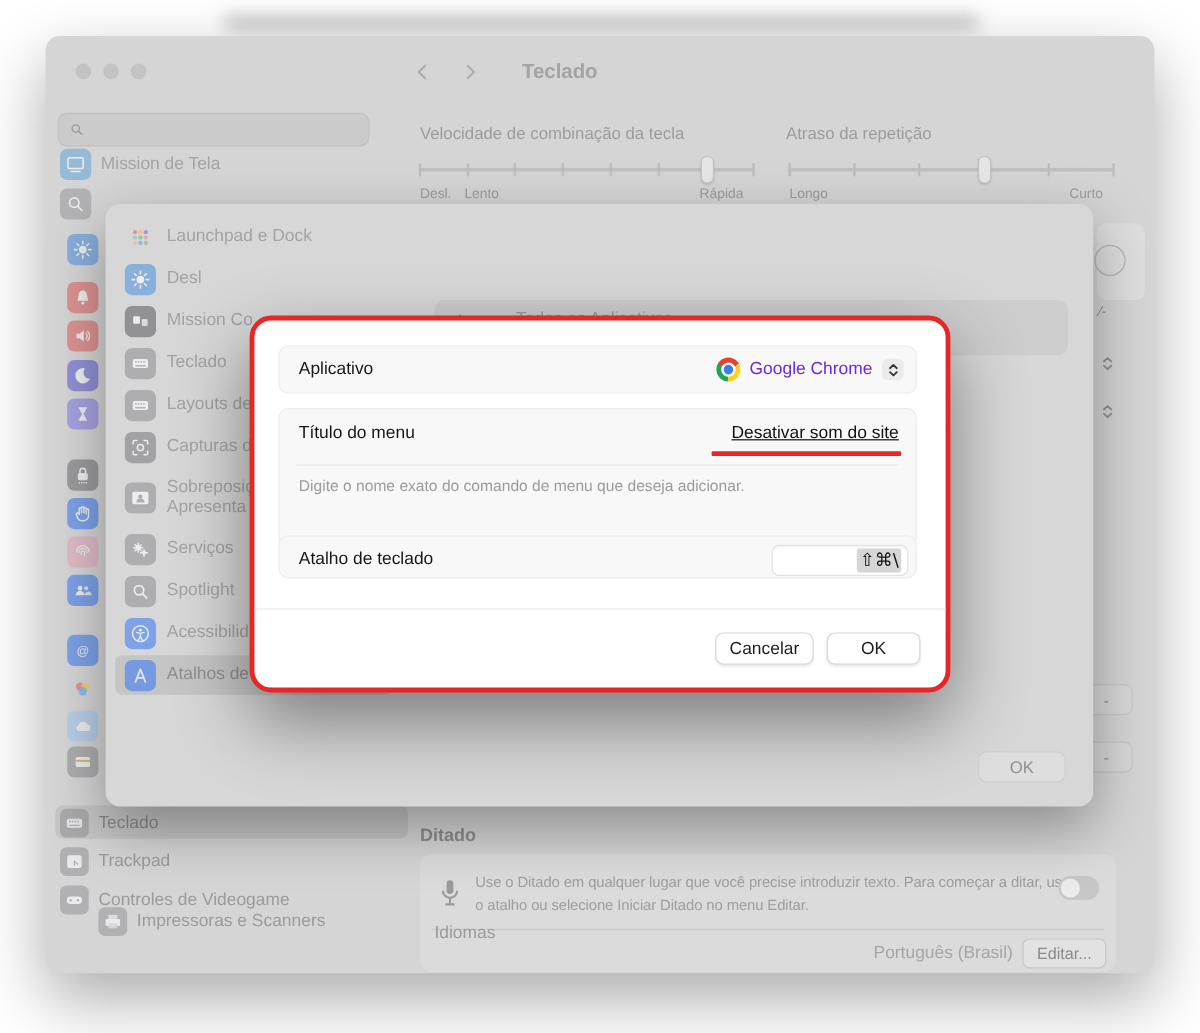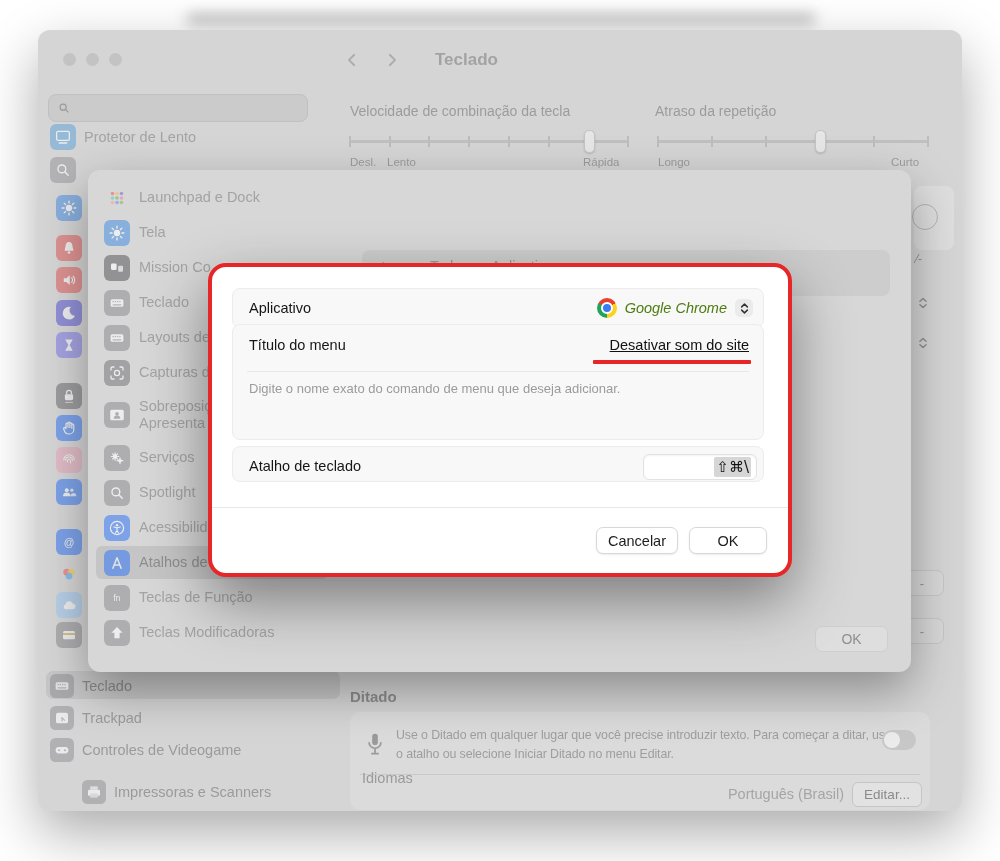--- a/index.html
+++ b/index.html
@@ -71,21 +71,21 @@
   .sw-allapps .txt{position:absolute;left:68px;top:8px;font-size:14.5px;font-weight:500;color:#979797;}
   .sw-ok{position:absolute;left:727px;top:456px;width:73px;height:26px;background:#dedede;border:1px solid #cfcfcf;border-radius:7px;font-size:14px;color:#8f8f8f;display:flex;align-items:center;justify-content:center;}
 
   
   .dialog{position:absolute;left:208px;top:263px;width:584px;height:314px;background:#fff;border:4px solid #e62627;border-radius:18px;box-shadow:0 24px 60px rgba(0,0,0,.42);}
   .dlg-row{position:absolute;left:20px;width:532px;background:#f8f8f8;border:1px solid #ececec;border-radius:8px;}
   .dlg-label{position:absolute;left:16px;font-size:14.5px;color:#161616;}
   .chrome{width:20px;height:20px;border-radius:50%;background:conic-gradient(from -60deg,#e8402f 0 120deg,#ffd01c 0 240deg,#1ea55b 0 360deg);position:relative;flex:0 0 20px;}
   .chrome::after{content:"";position:absolute;inset:4px;background:#3a7df0;border:2px solid #fff;border-radius:50%;}
   .app-select{position:absolute;right:10px;top:0;height:100%;display:flex;align-items:center;gap:8px;}
-  .app-select .name{font-size:14.5px;color:#4d7c0f;font-style:italic;}
+  .app-select .name{font-size:14.5px;color:#6d28d9;}
   .stepper{width:18px;height:18px;background:#ebebeb;border-radius:5px;display:flex;align-items:center;justify-content:center;color:#333;}
   .menu-value{position:absolute;right:14px;top:12px;font-size:14.5px;color:#111;text-decoration:underline;}
   .red-underline{position:absolute;right:12px;top:35px;width:158px;height:4px;background:#e62627;border-radius:1px;}
   .row-div{position:absolute;left:14px;right:14px;top:46px;height:1px;background:#e7e7e7;}
   .dlg-hint{position:absolute;left:16px;top:56px;font-size:13px;color:#9b9b9b;text-align:right;}
   .sc-field{position:absolute;right:6px;top:7px;width:114px;height:26px;background:#fff;border:1px solid #e2e2e2;border-radius:6px;box-shadow:inset 0 1px 2px rgba(0,0,0,.05);display:flex;align-items:center;justify-content:flex-end;padding:0 5px;}
   .sc-sel{background:#d6d6d6;font-size:15px;color:#111;padding:1px 2px;border-radius:2px;font-family:"DejaVu Sans",sans-serif;}
   .dlg-div{position:absolute;left:0;width:576px;top:240px;height:1px;background:#e8e8e8;}
   .dlg-btn{position:absolute;top:260px;height:27px;background:#fff;border:1px solid #d8d8d8;border-radius:7px;box-shadow:0 1px 2px rgba(0,0,0,.08);font-size:14.5px;color:#1d1d1f;display:flex;align-items:center;justify-content:center;}
 </style>
@@ -113,21 +113,21 @@
 
     <div>
 
     <div class="side-row" style="top: 94px;">
           <span class="app-icon" style="background: rgb(99, 165, 216);">
             <svg viewBox="0 0 24 24">
               <rect x="3.5" y="4.5" width="17" height="12" rx="2" fill="none" stroke="#fff" stroke-width="1.7"></rect>
               <path d="M7 20h10" stroke="#fff" stroke-width="1.7" stroke-linecap="round"></path>
             </svg>
           </span>
-          <span class="label">Protetor de Lento</span>
+          <span class="label">Mission de Tela</span>
         </div>
         <div class="side-row" style="top: 127px;">
           <span class="app-icon" style="background: rgb(152, 152, 157);">
             <svg viewBox="0 0 24 24">
               <circle cx="10.5" cy="10.5" r="5.2" fill="none" stroke="#fff" stroke-width="1.9"></circle>
               <path d="M14.5 14.5 19 19" stroke="#fff" stroke-width="1.9" stroke-linecap="round"></path>
             </svg>
           </span>
           <span class="label"></span>
         </div>
@@ -282,21 +282,21 @@
         <div class="side-row" style="top: 707px;">
           <span class="app-icon" style="background: rgb(142, 142, 147);">
             <svg viewBox="0 0 24 24">
               <rect x="3.5" y="8" width="17" height="8.5" rx="4.2" fill="#fff"></rect>
               <circle cx="8" cy="12.2" r="1.3" fill="#8e8e93"></circle>
               <circle cx="16" cy="12.2" r="1.3" fill="#8e8e93"></circle>
             </svg>
           </span>
           <span class="label">Controles de Videogame</span>
         </div>
-        <div class="side-row" style="top: 749px; padding-left: 32px;">
+        <div class="side-row" style="top: 725px; padding-left: 32px;">
           <span class="app-icon" style="background: rgb(142, 142, 147);">
             <svg viewBox="0 0 24 24">
               <rect x="4" y="9" width="16" height="8" rx="1.5" fill="#fff"></rect>
               <rect x="7" y="4.5" width="10" height="4.5" fill="#fff" opacity=".8"></rect>
               <rect x="7" y="14" width="10" height="5.5" fill="#d9d9de"></rect>
             </svg>
           </span>
           <span class="label">Impressoras e Scanners</span>
         </div>
       </div>
@@ -403,21 +403,21 @@
         </div>
         <div class="sw-row">
           <span class="app-icon" style="background: rgb(74, 144, 226);">
             <svg viewBox="0 0 24 24">
               <circle cx="12" cy="12" r="4.3" fill="#fff"></circle>
               <g stroke="#fff" stroke-width="1.8" stroke-linecap="round">
                 <path d="M12 2.8v2.6M12 18.6v2.6M2.8 12h2.6M18.6 12h2.6M5.5 5.5l1.9 1.9M16.6 16.6l1.9 1.9M5.5 18.5l1.9-1.9M16.6 7.4l1.9-1.9"></path>
               </g>
             </svg>
           </span>
-          <span class="label">Tela</span>
+          <span class="label">Desl</span>
         </div>
         <div class="sw-row">
           <span class="app-icon" style="background: rgb(90, 90, 94);">
             <svg viewBox="0 0 24 24">
               <rect x="4" y="6" width="7.5" height="8.5" rx="1.5" fill="#fff"></rect>
               <rect x="13.5" y="9" width="6.5" height="8" rx="1.5" fill="#fff" opacity=".8"></rect>
             </svg>
           </span>
           <span class="label">Mission Co</span>
         </div>
@@ -503,36 +503,20 @@
           </span>
           <span class="label">Acessibilid</span>
         </div>
         <div class="sw-row selected">
           <span class="app-icon" style="background: rgb(52, 120, 246);">
             <svg viewBox="0 0 24 24">
               <path d="M6.5 19 12 5l5.5 14M8.7 14.5h6.6" stroke="#fff" stroke-width="2" fill="none" stroke-linecap="round" stroke-linejoin="round"></path>
             </svg>
           </span>
           <span class="label">Atalhos de</span>
-        </div>
-        <div class="sw-row">
-          <span class="app-icon" style="background: rgb(142, 142, 147);">
-            <svg viewBox="0 0 24 24">
-              <text x="12" y="16.5" font-size="11" fill="#fff" text-anchor="middle">fn</text>
-            </svg>
-          </span>
-          <span class="label">Teclas de Função</span>
-        </div>
-        <div class="sw-row">
-          <span class="app-icon" style="background: rgb(142, 142, 147);">
-            <svg viewBox="0 0 24 24">
-              <path d="M12 4l7.5 7.5h-4V19h-7v-7.5h-4Z" fill="#fff"></path>
-            </svg>
-          </span>
-          <span class="label">Teclas Modificadoras</span>
         </div>
       </div>
     <div class="sw-allapps">
       <span class="chev mini-svg">
         <svg width="14" height="14" viewBox="0 0 24 24">
             <path d="M9 5 L16 12 L9 19" fill="none" stroke="currentColor" stroke-width="2.6" stroke-linecap="round" stroke-linejoin="round"></path>
           </svg>
       </span>
       <span class="txt">Todos os Aplicativos</span>
     </div>
@@ -546,21 +530,21 @@
         <span class="chrome"></span>
         <span class="name">Google Chrome</span>
         <span class="stepper mini-svg">
           <svg width="13" height="13" viewBox="0 0 16 16">
               <path d="M4.5 6 L8 2.6 L11.5 6 M4.5 10 L8 13.4 L11.5 10" fill="none" stroke="currentColor" stroke-width="1.8" stroke-linecap="round" stroke-linejoin="round"></path>
             </svg>
         </span>
       </div>
     </div>
 
-    <div class="dlg-row" style="top:57px;height:116px;">
+    <div class="dlg-row" style="top:73px;height:116px;">
       <span class="dlg-label" style="top:12px;">Título do menu</span>
       <span class="menu-value">Desativar som do site</span>
       <div class="red-underline"></div>
       <div class="row-div"></div>
       <span class="dlg-hint">Digite o nome exato do comando de menu que deseja adicionar.</span>
     </div>
 
     <div class="dlg-row" style="top:179px;height:36px;">
       <span class="dlg-label" style="top:11px;">Atalho de teclado</span>
       <div class="sc-field">

